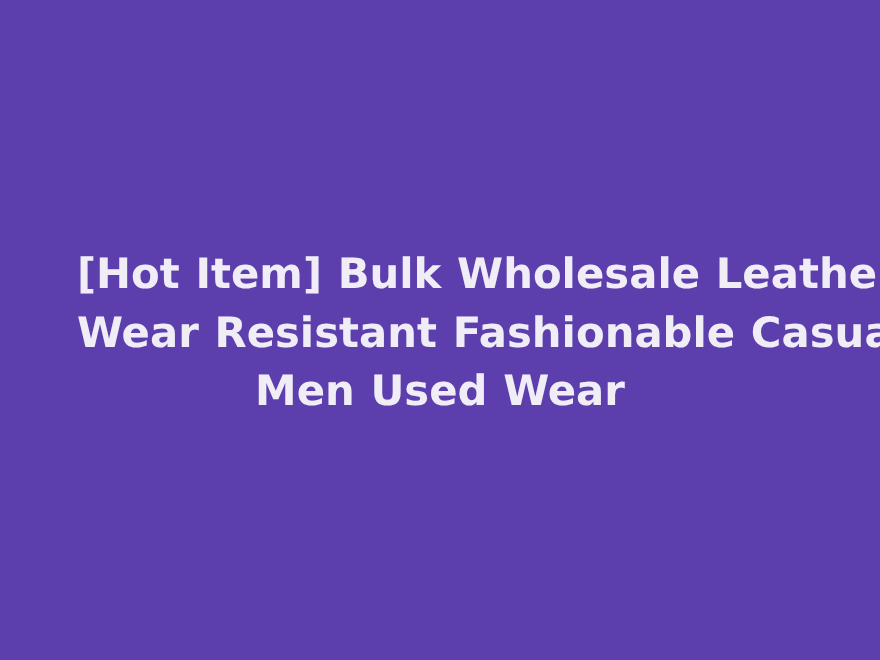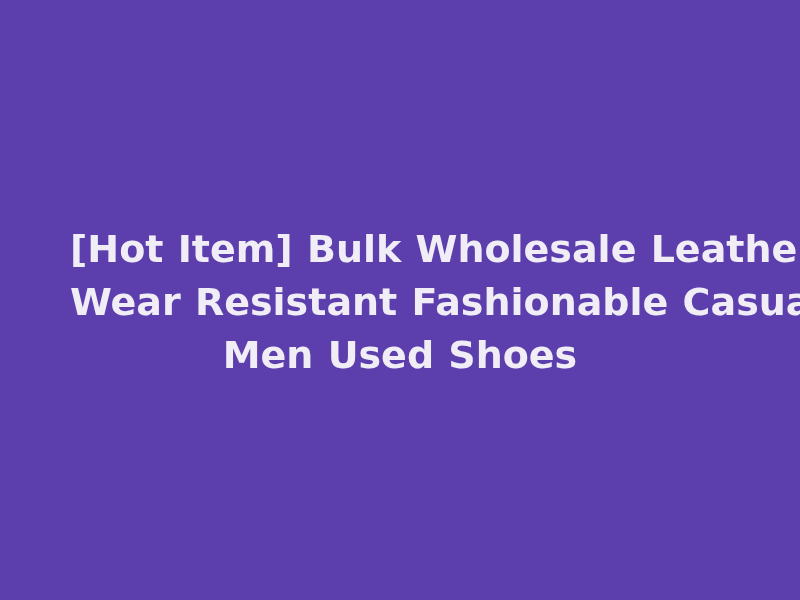--- a/index.html
+++ b/index.html
@@ -50,16 +50,16 @@
   }
 </style>
 </head>
 <body>
 
 <div class="card" style="background-color: rgb(92, 63, 173);">
   <div class="title-block">
     <h1 class="title" style="color: rgb(240, 237, 247);">
       <span class="title-line">[Hot Item] Bulk Wholesale Leather</span>
       <span class="title-line">Wear Resistant Fashionable Casual</span>
-      <span class="title-line">Men Used Shoes</span>
+      <span class="title-line">Men Used Wear</span>
     </h1>
   </div>
 </div>
 
 </body></html>

